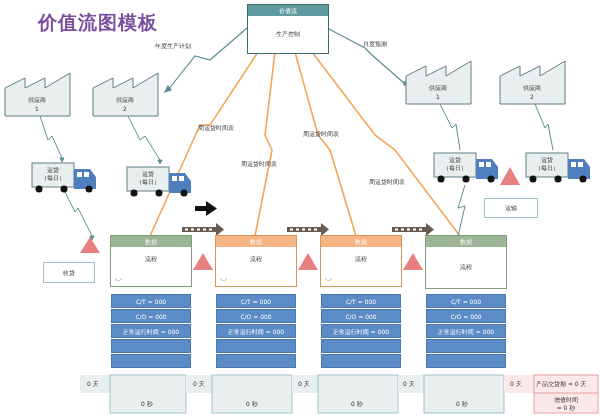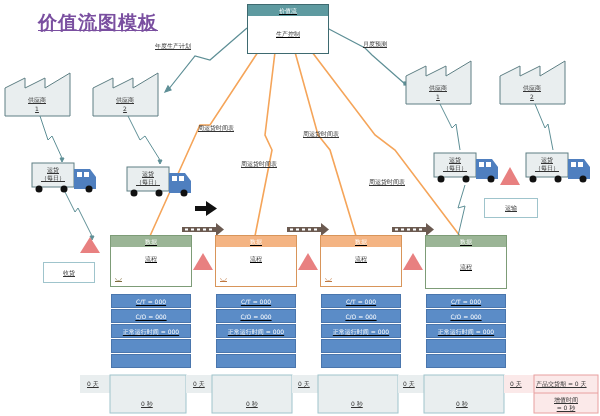--- a/index.html
+++ b/index.html
@@ -1,17 +1,17 @@
 <!DOCTYPE html>
 <html><head>
 <meta charset="utf-8">
 <style>
   html, body { margin:0; padding:0; background:#ffffff; }
   body { width:600px; height:416px; position:relative; overflow:hidden; font-family:"DejaVu Sans", sans-serif; }
-  .abs { position:absolute;text-decoration:underline; }
+  .abs { position:absolute; }
   .title { left:38px; top:10px; font-size:19px; font-weight:bold; color:#7a4fa0; letter-spacing:1px; font-family:"DejaVu Sans", sans-serif; }
   svg.canvas { position:absolute; left:0; top:0; width:600px; height:416px; }
   .ctrl { left:247px; top:4px; width:80px; height:48px; border:1px solid #3e6a70; background:#fff; }
   .ctrl .hd { height:11px; background:#5e9aa0; color:#fff; font-size:6px; text-align:center; line-height:11px; }
   .ctrl .bd { font-size:6px; text-align:center; line-height:36px; color:#333; }
   .lbl { font-size:6px; color:#333; white-space:nowrap; }
   .supplier-label { font-size:6px; color:#333; text-align:center; line-height:9px; width:60px; }
   .truck-label { font-size:6px; color:#333; text-align:center; line-height:8px; width:42px; }
   .proc { width:80px; height:50px; background:#fff; }
   .proc .hd { height:11px; color:#fff; font-size:6px; text-align:center; line-height:11px; }

